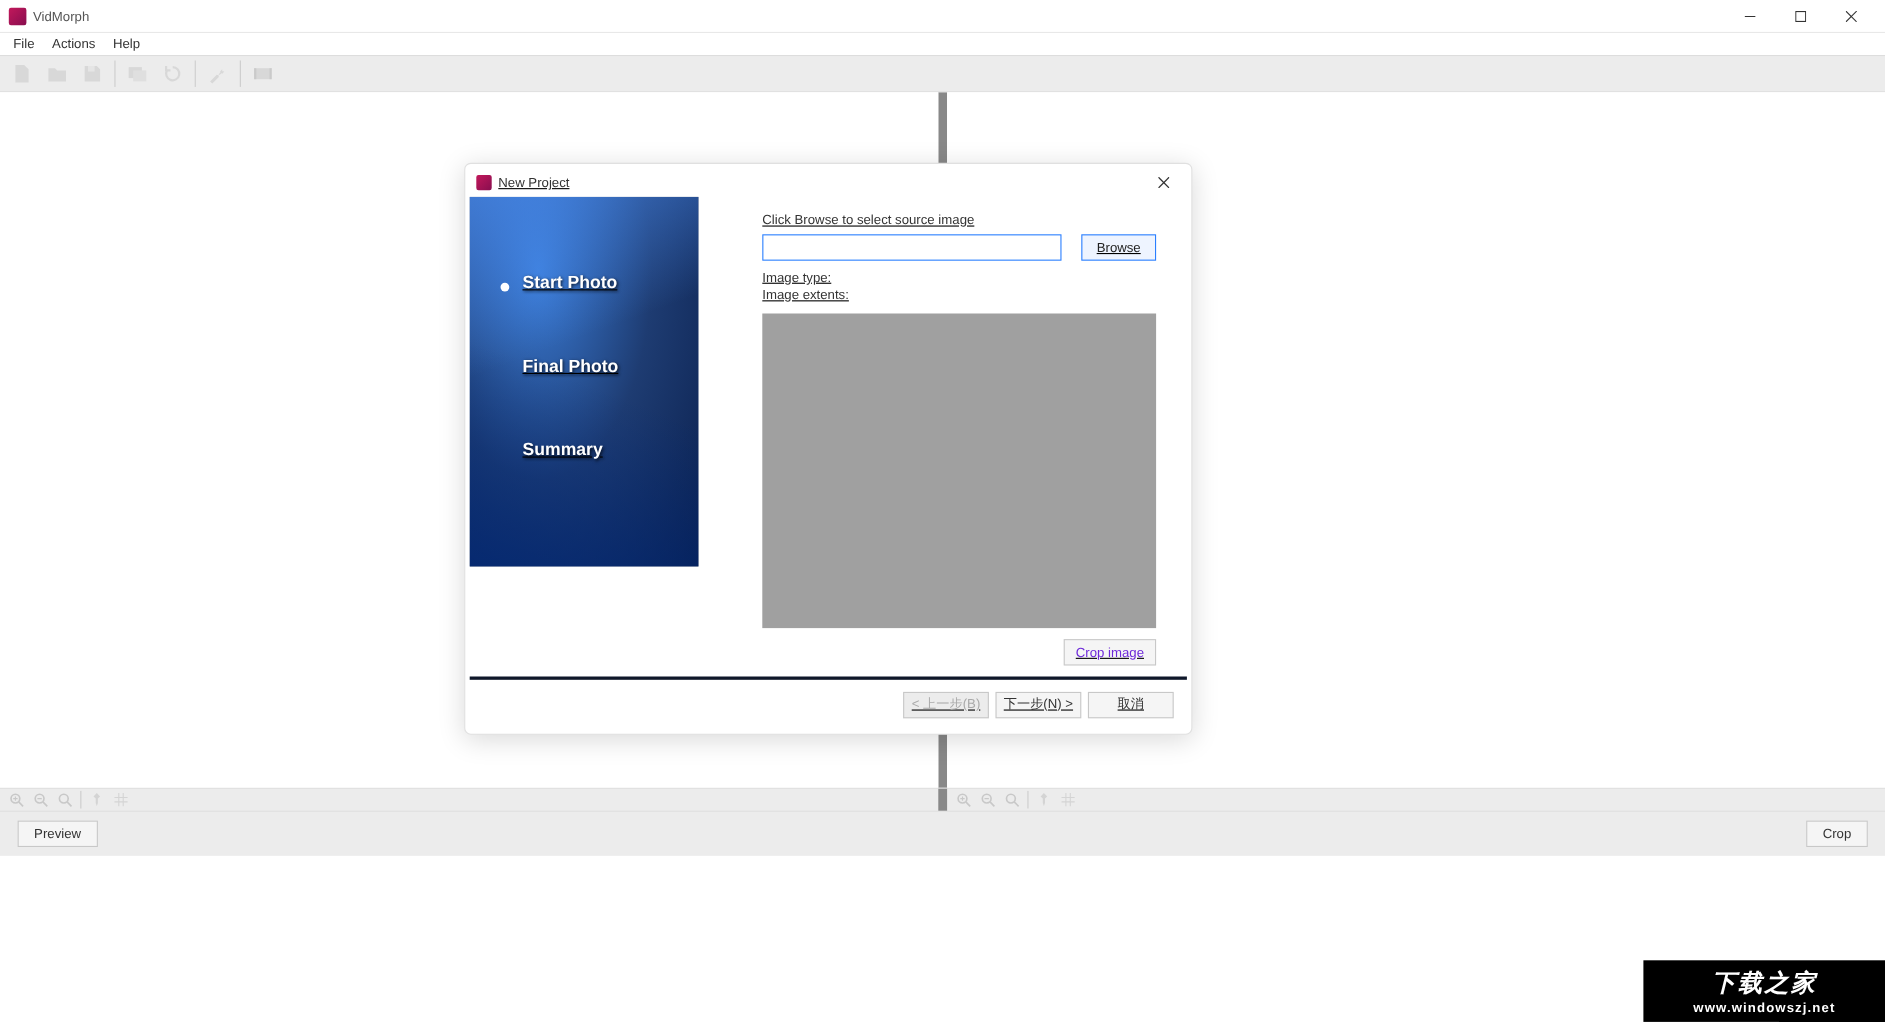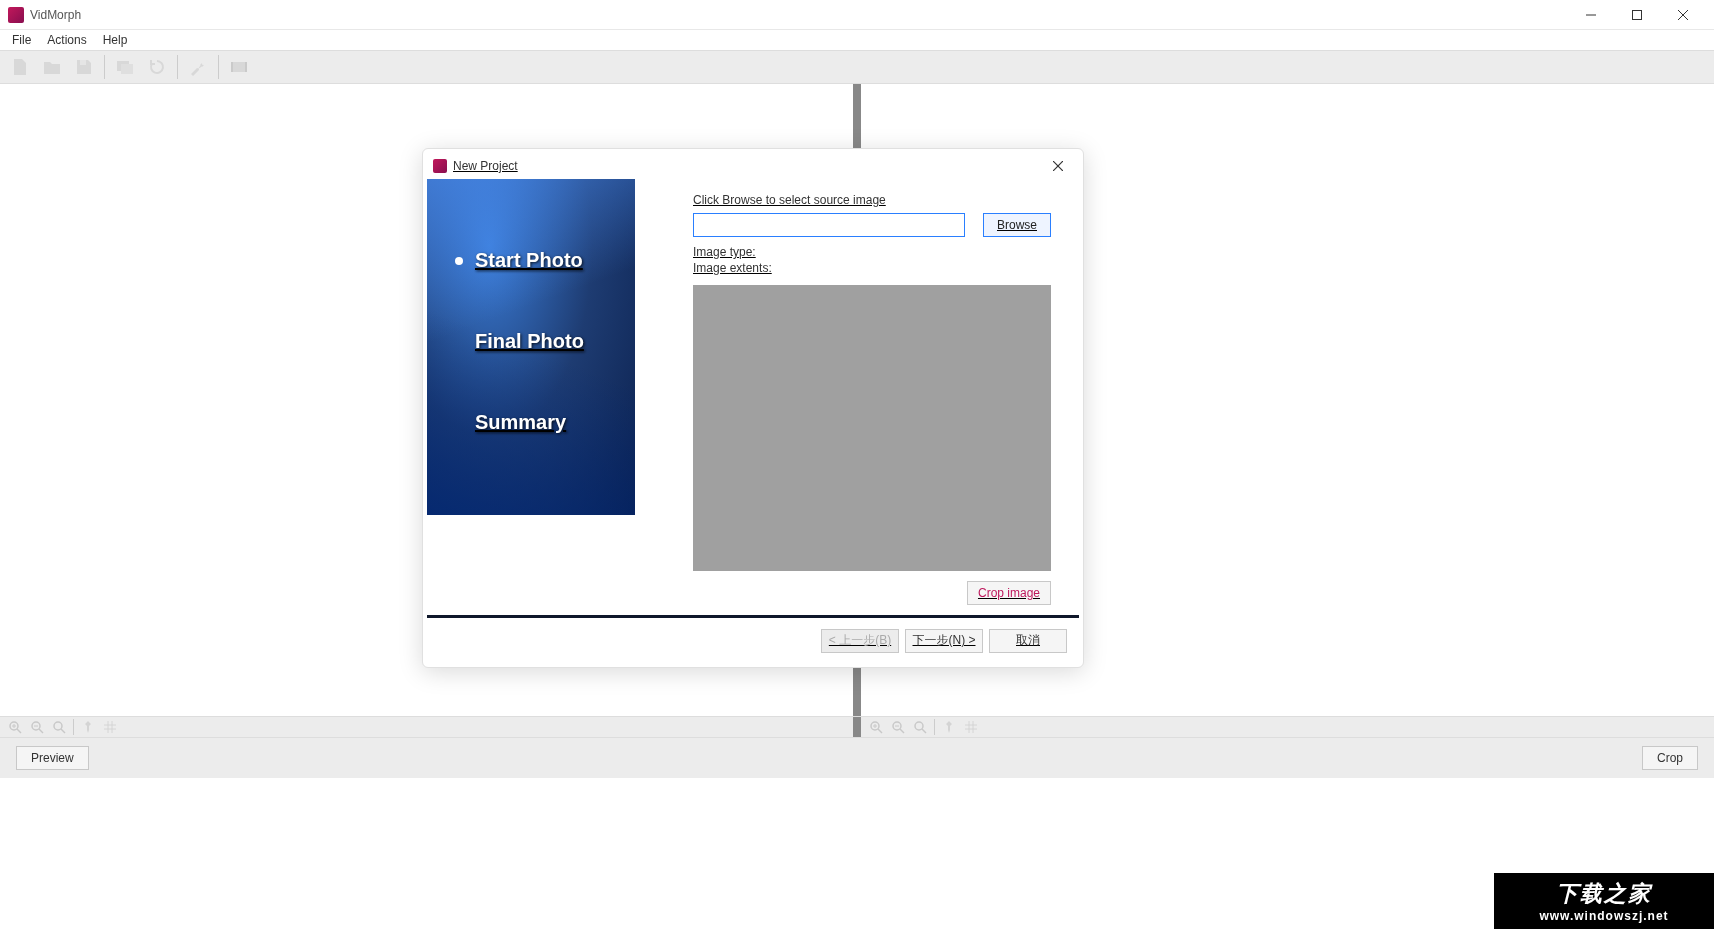--- a/index.html
+++ b/index.html
@@ -42,32 +42,32 @@
 
 .dialog-shadow { position: absolute; left: 422px; top: 148px; width: 662px; height: 520px; background: #fff; border: 1px solid #e0e0e0; box-shadow: 0 4px 24px rgba(0,0,0,0.15); border-radius: 6px; padding: 4px; text-decoration: underline; }
 .dialog { width: 100%; height: 100%; background: #fff; display: flex; flex-direction: column; }
 .dlg-titlebar { height: 26px; display: flex; align-items: center; padding: 0 6px; }
 .dlg-titlebar .dlg-icon { width: 14px; height: 14px; background: linear-gradient(135deg,#c2185b,#880e4f); margin-right: 6px; border-radius: 2px; }
 .dlg-titlebar .dlg-title { font-size: 12px; color: #333; }
 .dlg-titlebar .dlg-close { margin-left: auto; width: 30px; height: 22px; display: flex; align-items: center; justify-content: center; }
 .dlg-body { flex: 1; display: flex; padding: 0 0 0 0; }
 .dlg-side { width: 208px; height: 336px; margin: 0 0 0 0; background: radial-gradient(ellipse at 30% 20%, #3a7bd5 0%, #1e3c72 50%, #0a1f4d 100%); position: relative; overflow: hidden; }
 .dlg-side::before { content:""; position:absolute; inset:0; background: linear-gradient(160deg, rgba(80,150,255,0.6) 0%, rgba(10,30,80,0) 40%), linear-gradient(20deg, rgba(0,40,120,0.7) 0%, rgba(0,0,0,0) 50%); }
-.dlg-side .step { position: relative; color: #fff; font-size: 20px; font-weight: bold; text-shadow: 1px 1px 3px rgba(0,0,0,0.8); padding: 0 0 0 48px; margin-top: 58px; font-family: "Segoe UI", Tahoma, sans-serif; }
+.dlg-side .step { position: relative; color: #fff; font-size: 16px; font-weight: bold; text-shadow: 1px 1px 3px rgba(0,0,0,0.8); padding: 0 0 0 48px; margin-top: 58px; font-family: "Segoe UI", Tahoma, sans-serif; }
 .dlg-side .step:first-child { margin-top: 70px; }
 .dlg-side .step .bullet { position: absolute; left: 28px; top: 8px; width: 8px; height: 8px; background: #fff; border-radius: 50%; }
 .dlg-main { flex: 1; padding: 14px 28px 10px 58px; display: flex; flex-direction: column; }
 .dlg-main .instr { font-size: 12px; color: #333; margin-bottom: 6px; }
 .dlg-main .row { display: flex; gap: 18px; margin-bottom: 8px; }
 .dlg-main .path-input { flex: 1; height: 24px; border: 1px solid #2a7fff; padding: 2px 4px; font-size: 12px; background: #fff; min-width: 0; }
 .dlg-main .browse-btn { width: 68px; height: 24px; border: 1px solid #2a7fff; background: #eef4ff; font-size: 12px; color: #222; cursor: default; }
 .dlg-main .meta { font-size: 12px; color: #333; margin-bottom: 2px; }
 .dlg-main .preview-area { flex: 1; background: #a0a0a0; margin-top: 8px; margin-bottom: 10px; }
 .dlg-main .crop-row { display: flex; justify-content: flex-end; }
-.dlg-main .crop-btn { padding: 4px 10px; border: 1px solid #c8c8c8; background: #f5f5f5; font-size: 12px; color: #be185d; }
+.dlg-main .crop-btn { padding: 4px 10px; border: 1px solid #c8c8c8; background: #f5f5f5; font-size: 12px; color: #6d28d9; }
 .dlg-footer { height: 48px; border-top: 3px solid #0f172a; display: flex; align-items: center; justify-content: flex-end; padding: 0 12px; gap: 6px; }
 .dlg-footer .wiz-btn { width: 78px; height: 24px; border: 1px solid #c8c8c8; background: #f5f5f5; font-size: 12px; color: #333; }
 .dlg-footer .wiz-btn.disabled { color: #aaa; background: #ececec; }
 
 
 .watermark { position: absolute; right: 0; bottom: 0; width: 220px; height: 56px; background: #000; color: #fff; display: flex; flex-direction: column; align-items: center; justify-content: center; font-family: "SimHei","Microsoft YaHei",sans-serif; }
 .watermark .wm-main { font-size: 22px; font-weight: bold; font-style: italic; letter-spacing: 2px; }
 .watermark .wm-sub { font-size: 12px; font-weight: bold; letter-spacing: 1px; }
 
 svg { display: block; }

